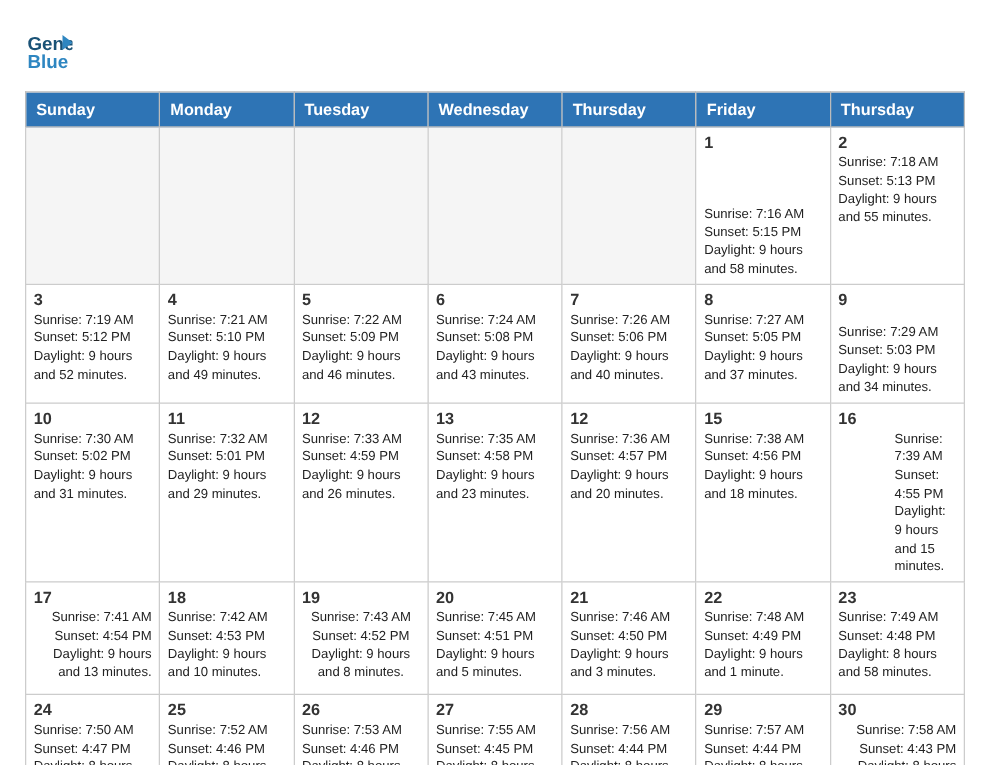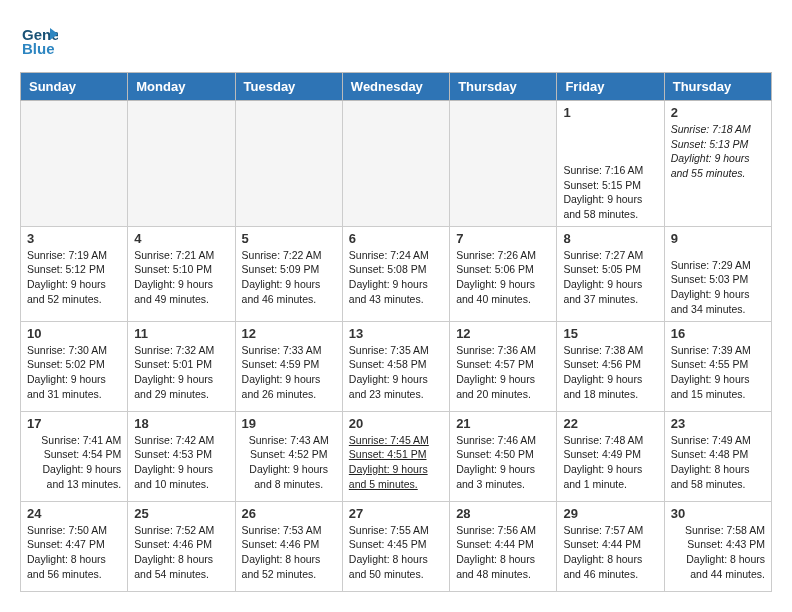--- a/index.html
+++ b/index.html
@@ -60,21 +60,21 @@
           <td class="empty"></td>
           <td class="empty"></td>
           <td>
             <div class="day-num">1</div>
             <div class="day-info" style="white-space: pre-line; margin-top: 43px;">Sunrise: 7:16 AM
 Sunset: 5:15 PM
 Daylight: 9 hours and 58 minutes.</div>
           </td>
           <td>
             <div class="day-num">2</div>
-            <div class="day-info" style="white-space: pre-line; font-style: italic;">Sunrise: 7:18 AM
+            <div class="day-info" style="white-space: pre-line;">Sunrise: 7:18 AM
 Sunset: 5:13 PM
 Daylight: 9 hours and 55 minutes.</div>
           </td>
         </tr>
         <tr class="week-row">
           <td>
             <div class="day-num">3</div>
             <div class="day-info" style="white-space: pre-line;">Sunrise: 7:19 AM
 Sunset: 5:12 PM
 Daylight: 9 hours and 52 minutes.</div>
@@ -148,21 +148,21 @@
 Daylight: 9 hours and 20 minutes.</div>
           </td>
           <td>
             <div class="day-num">15</div>
             <div class="day-info" style="white-space: pre-line;">Sunrise: 7:38 AM
 Sunset: 4:56 PM
 Daylight: 9 hours and 18 minutes.</div>
           </td>
           <td>
             <div class="day-num">16</div>
-            <div class="day-info" style="white-space: pre-line;">Sunrise: 7:39 AM
+            <div class="day-info" style="white-space: pre-line; margin-left: 45px;">Sunrise: 7:39 AM
 Sunset: 4:55 PM
 Daylight: 9 hours and 15 minutes.</div>
           </td>
         </tr>
         <tr class="week-row">
           <td>
             <div class="day-num">17</div>
             <div class="day-info" style="white-space: pre-line; text-align: right;">Sunrise: 7:41 AM
 Sunset: 4:54 PM
 Daylight: 9 hours and 13 minutes.</div>
@@ -174,21 +174,21 @@
 Daylight: 9 hours and 10 minutes.</div>
           </td>
           <td>
             <div class="day-num">19</div>
             <div class="day-info" style="white-space: pre-line; text-align: center;">Sunrise: 7:43 AM
 Sunset: 4:52 PM
 Daylight: 9 hours and 8 minutes.</div>
           </td>
           <td>
             <div class="day-num">20</div>
-            <div class="day-info" style="white-space: pre-line; text-decoration: underline;">Sunrise: 7:45 AM
+            <div class="day-info" style="white-space: pre-line;">Sunrise: 7:45 AM
 Sunset: 4:51 PM
 Daylight: 9 hours and 5 minutes.</div>
           </td>
           <td>
             <div class="day-num">21</div>
             <div class="day-info" style="white-space: pre-line;">Sunrise: 7:46 AM
 Sunset: 4:50 PM
 Daylight: 9 hours and 3 minutes.</div>
           </td>
           <td>

